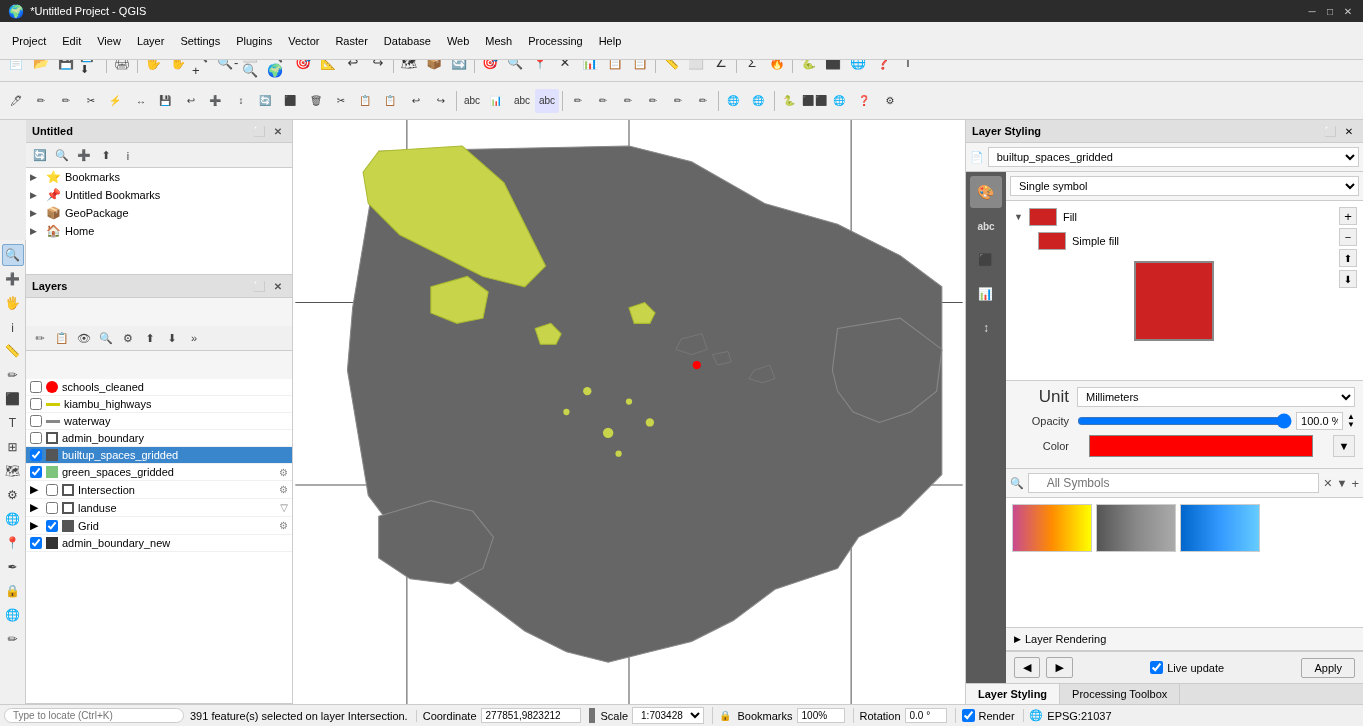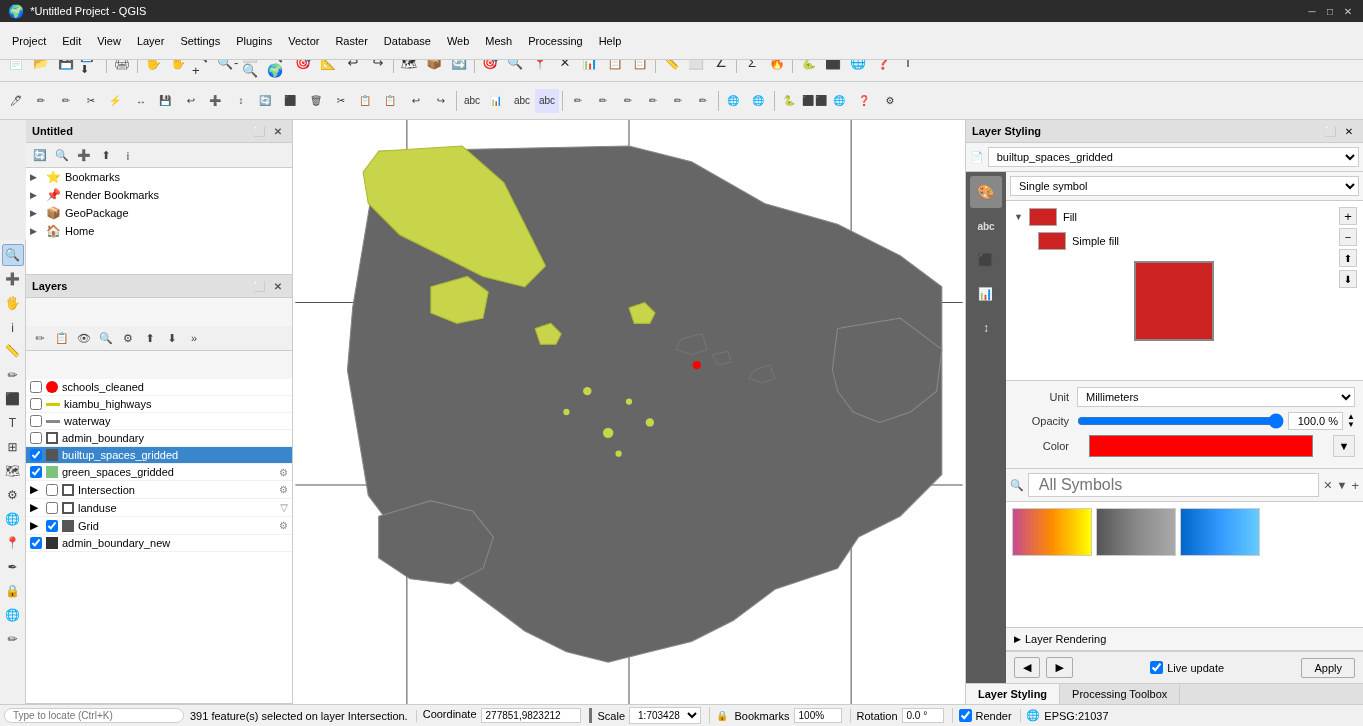--- a/index.html
+++ b/index.html
@@ -275,21 +275,21 @@
       </div>
       <div class="panel-content" style="overflow-y:auto;">
         <div class="tree-item">
           <span class="tree-arrow">▶</span>
           <span class="tree-icon">⭐</span>
           <span class="tree-label">Bookmarks</span>
         </div>
         <div class="tree-item">
           <span class="tree-arrow">▶</span>
           <span class="tree-icon">📌</span>
-          <span class="tree-label">Render Bookmarks</span>
+          <span class="tree-label">Untitled Bookmarks</span>
         </div>
         <div class="tree-item">
           <span class="tree-arrow">▶</span>
           <span class="tree-icon">📦</span>
           <span class="tree-label">GeoPackage</span>
         </div>
         <div class="tree-item">
           <span class="tree-arrow">▶</span>
           <span class="tree-icon">🏠</span>
           <span class="tree-label">Home</span>
@@ -487,48 +487,48 @@
             <div class="sym-col-btn" style="width:18px;height:18px;display:flex;align-items:center;justify-content:center;border:1px solid #ccc;background:#f0f0f0;cursor:pointer;font-size:13px;">+</div>
             <div class="sym-col-btn" style="width:18px;height:18px;display:flex;align-items:center;justify-content:center;border:1px solid #ccc;background:#f0f0f0;cursor:pointer;font-size:11px;">−</div>
             <div class="sym-col-btn" style="width:18px;height:18px;display:flex;align-items:center;justify-content:center;border:1px solid #ccc;background:#f0f0f0;cursor:pointer;font-size:10px;">⬆</div>
             <div class="sym-col-btn" style="width:18px;height:18px;display:flex;align-items:center;justify-content:center;border:1px solid #ccc;background:#f0f0f0;cursor:pointer;font-size:10px;">⬇</div>
           </div>
         </div>
 
         <div class="styling-properties" style="padding:6px 8px;background:#f5f5f5;border-bottom:1px solid #ccc;">
 
           <div class="prop-row" style="display:flex;align-items:center;gap:8px;margin-bottom:5px;">
-            <span class="prop-label" style="width:55px;font-size:11px;text-align:right;">Unit</span>
+            <span class="prop-label" style="width:55px;font-size:17px;text-align:right;">Unit</span>
             <select class="prop-dropdown" style="flex:1;padding:2px 4px;font-size:11px;border:1px solid #ccc;">
               <option>Millimeters</option>
             </select>
           </div>
 
           <div class="prop-row" style="display:flex;align-items:center;gap:8px;margin-bottom:5px;">
             <span class="prop-label" style="width:55px;font-size:11px;text-align:right;">Opacity</span>
             <div class="prop-slider-row" style="flex:1;display:flex;align-items:center;gap:4px;">
               <input type="range" min="0" max="100" value="100" class="prop-slider" style="flex: 1 1 0%;">
-              <input type="text" value="100.0 %" class="prop-value" style="width: 55px; padding: 2px 4px; font-size: 11px; border: 1px solid rgb(204, 204, 204);">
+              <input type="text" value="100.0 %" class="prop-value" style="width: 47px; padding: 2px 4px; font-size: 11px; border: 1px solid rgb(204, 204, 204);">
               <div style="display:flex;flex-direction:column;">
                 <span style="font-size:8px;cursor:pointer;line-height:1;">▲</span>
                 <span style="font-size:8px;cursor:pointer;line-height:1;">▼</span>
               </div>
             </div>
           </div>
 
           <div class="prop-row" style="display:flex;align-items:center;gap:20px;margin-bottom:5px;">
             <span class="prop-label" style="width:55px;font-size:11px;text-align:right;">Color</span>
             <div class="color-swatch" style="flex:1;height:22px;background:red;border:1px solid #888;cursor:pointer;"></div>
             <div class="color-btn" style="width:22px;height:22px;display:flex;align-items:center;justify-content:center;border:1px solid #ccc;cursor:pointer;background:#f0f0f0;">▼</div>
           </div>
         </div>
 
         <div class="symbol-gallery-bar" style="display:flex;align-items:center;gap:4px;padding:4px;background:#f5f5f5;border-bottom:1px solid #ccc;">
           <span style="font-size:11px;">🔍</span>
-          <input type="text" class="symbol-search" style="flex: 1 1 0%; padding: 2px 10px; font-size: 16px; border: 1px solid rgb(204, 204, 204);" placeholder="All Symbols">
+          <input type="text" class="symbol-search" style="flex: 1 1 0%; padding: 2px 18px; font-size: 12px; border: 1px solid rgb(204, 204, 204);" placeholder="All Symbols">
           <span class="symbol-search-clear" style="cursor:pointer;font-size:11px;color:#555;">✕</span>
           <span style="cursor:pointer;font-size:11px;color:#555;">▼</span>
           <span style="cursor:pointer;font-size:13px;color:#555;">+</span>
         </div>
 
         <div class="symbol-gallery" style="display:flex;gap:4px;padding:6px;overflow-y:auto;flex:1;background:white;flex-wrap:wrap;align-content:flex-start;">
 
           <div style="width:80px;height:48px;background:linear-gradient(to right,#c84b8f,#ff8c00,#ffff00);border:1px solid #ccc;cursor:pointer;"></div>
 
           <div style="width:80px;height:48px;background:linear-gradient(to right,#555,#888,#aaa);border:1px solid #ccc;cursor:pointer;"></div>
@@ -567,21 +567,21 @@
 
   </div>
 
 </div>
 
 <div class="statusbar" style="position:absolute;bottom:0;left:0;right:0;height:22px;background:#f0f0f0;border-top:1px solid #ccc;display:flex;align-items:center;padding:0 4px;gap:6px;font-size:11px;">
   <input type="text" class="locate-input" style="width: 180px; padding: 1px 8px; font-size: 10px; border: 1px solid rgb(204, 204, 204); background: white; border-radius: 10px;" placeholder="Type to locate (Ctrl+K)">
   <div class="status-seg" style="border-right:1px solid #ccc;padding-right:8px;">
     <span>391 feature(s) selected on layer Intersection.</span>
   </div>
-  <div class="status-seg" style="border-right:3px solid #737373;padding-right:8px;display:flex;align-items:flex-start;">
+  <div class="status-seg" style="border-right:6px solid #737373;padding-right:8px;display:flex;align-items:center;">
     <span>Coordinate</span>
     <input type="text" class="status-input" style="width: 100px; padding: 1px 4px; font-size: 10px; border: 1px solid rgb(204, 204, 204);" value="277851,9823212">
   </div>
   <div class="status-seg" style="border-right:1px solid #ccc;padding-right:8px;display:flex;align-items:center;gap:4px;">
     <span>Scale</span>
     <select class="status-combo" style="padding:1px 4px;font-size:10px;border:1px solid #ccc;">
       <option>1:703428</option>
     </select>
   </div>
   <div style="font-size:10px;">🔒</div>

